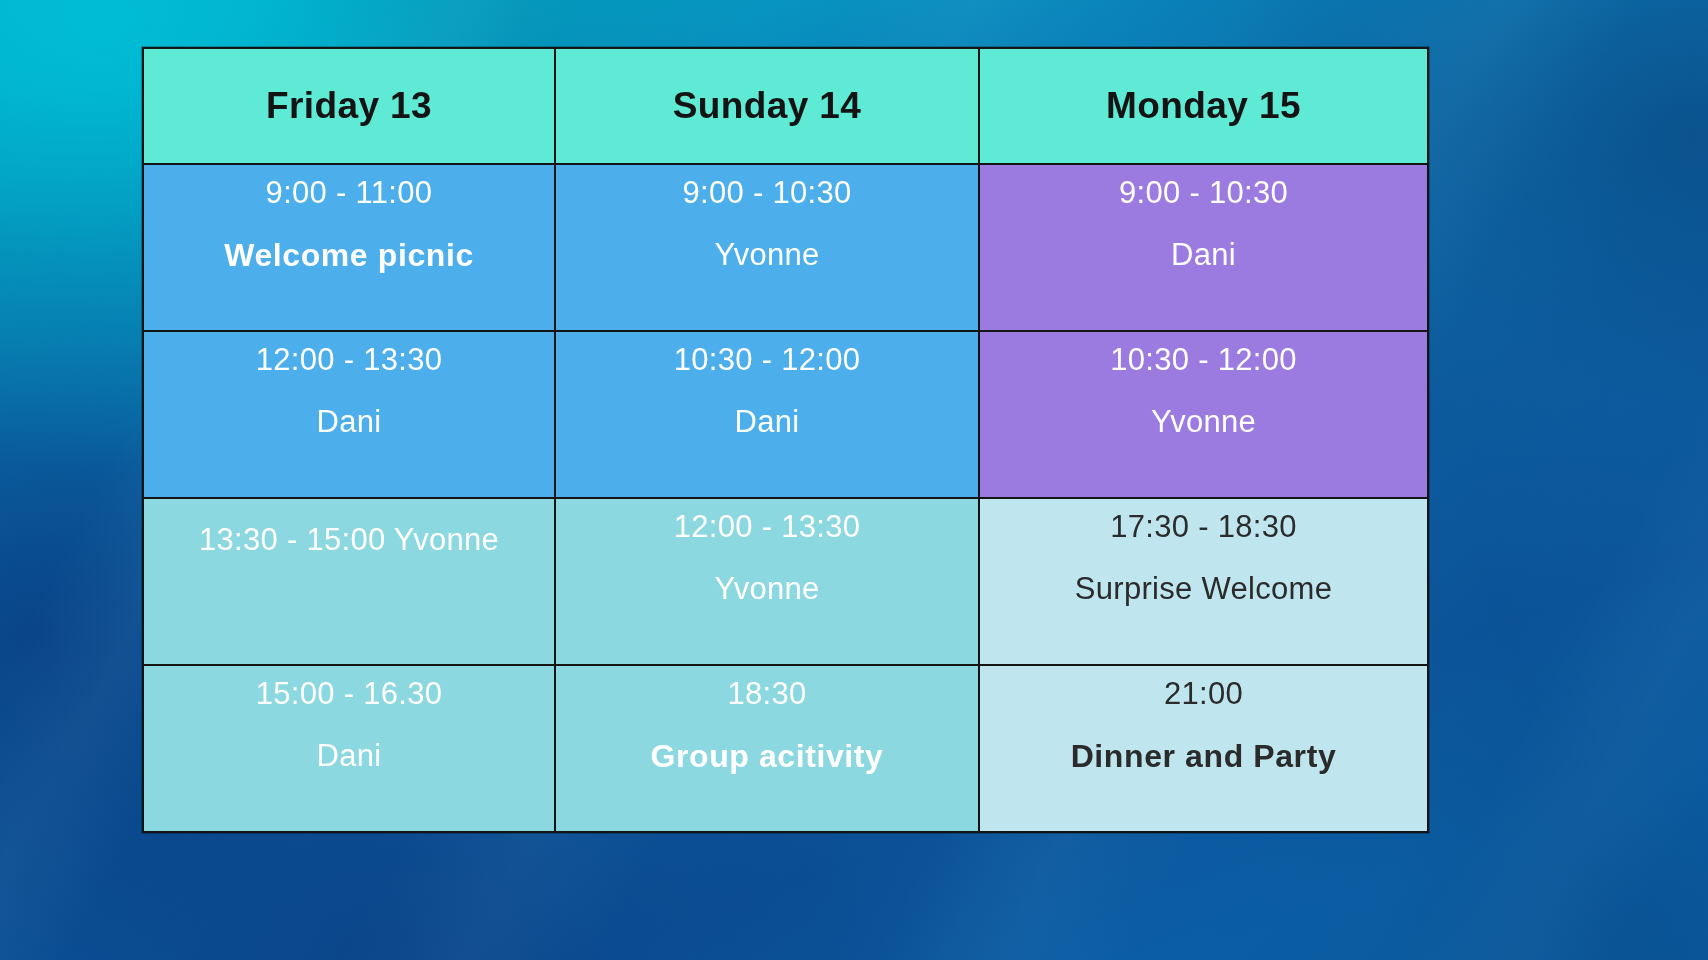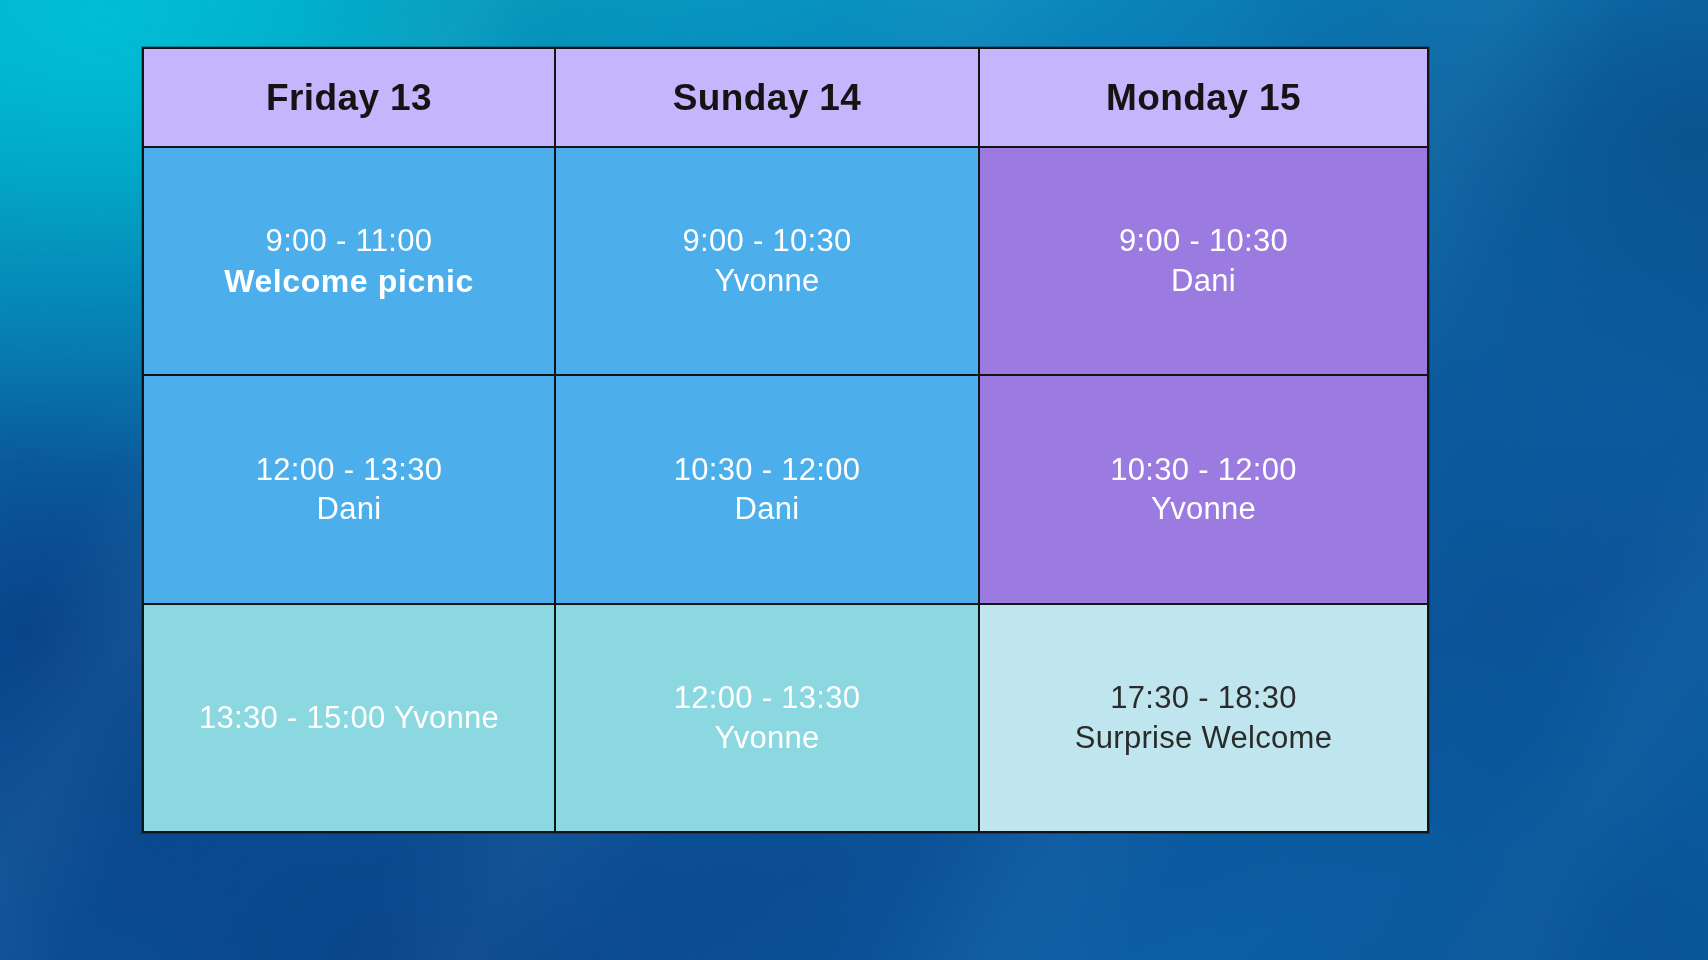--- a/index.html
+++ b/index.html
@@ -81,67 +81,66 @@
   #schedule-table td {
     border: 2px solid #141414;
     padding: 0;
     text-align: center;
     vertical-align: middle;
     box-sizing: border-box;
   }
 
   
   .head-row th {
-    height: 99px;
-    background: #c4b5fd;
+    height: 116px;
+    background: #5eead4;
     color: #141414;
     font-size: 37px;
     font-weight: bold;
     letter-spacing: 0.4px;
   }
 
   
   .body-row td {
     height: 167px;
     line-height: 1.28;
   }
 
   .cell-inner {
     display: flex;
     flex-direction: column;
     align-items: center;
-    justify-content: center;
     height: 100%;
-    padding: 20px 12px;
+    padding: 8px 12px;
     box-sizing: border-box;
     border-radius: 13px;
   }
 
   .cell-time {
     font-size: 31px;
     font-weight: 400;
     letter-spacing: 0.3px;
   }
 
   .cell-label {
     font-size: 31px;
     font-weight: 400;
     letter-spacing: 0.3px;
-    margin-top: 0;
+    margin-top: 22px;
   }
 
   .cell-label.bold {
     font-weight: bold;
     font-size: 32px;
     letter-spacing: 0.6px;
   }
 
   
   .cell-inner.single .cell-time {
-    margin: 0;
+    margin: 13px;
   }
 
   
   .theme-blue      { background: #4CAFEC; color: #ffffff; }
   .theme-purple    { background: #9B7BE0; color: #ffffff; }
   .theme-teal      { background: #8CD8E0; color: #ffffff; }
   .theme-palecyan  { background: #BFE6EE; color: #2b2b2b; }
 </style>
 </head>
 <body>
@@ -215,14 +214,34 @@
             <div class="cell-label">Yvonne</div>
           </div>
         </td>
         <td class="theme-palecyan">
           <div class="cell-inner">
             <div class="cell-time">17:30 - 18:30</div>
             <div class="cell-label">Surprise Welcome</div>
           </div>
         </td>
       </tr>
+      <tr class="body-row">
+        <td class="theme-teal">
+          <div class="cell-inner">
+            <div class="cell-time">15:00 - 16.30</div>
+            <div class="cell-label">Dani</div>
+          </div>
+        </td>
+        <td class="theme-teal">
+          <div class="cell-inner">
+            <div class="cell-time">18:30</div>
+            <div class="cell-label bold">Group acitivity</div>
+          </div>
+        </td>
+        <td class="theme-palecyan">
+          <div class="cell-inner">
+            <div class="cell-time">21:00</div>
+            <div class="cell-label bold">Dinner and Party</div>
+          </div>
+        </td>
+      </tr>
     </tbody>
 </table>
 
 </body></html>

